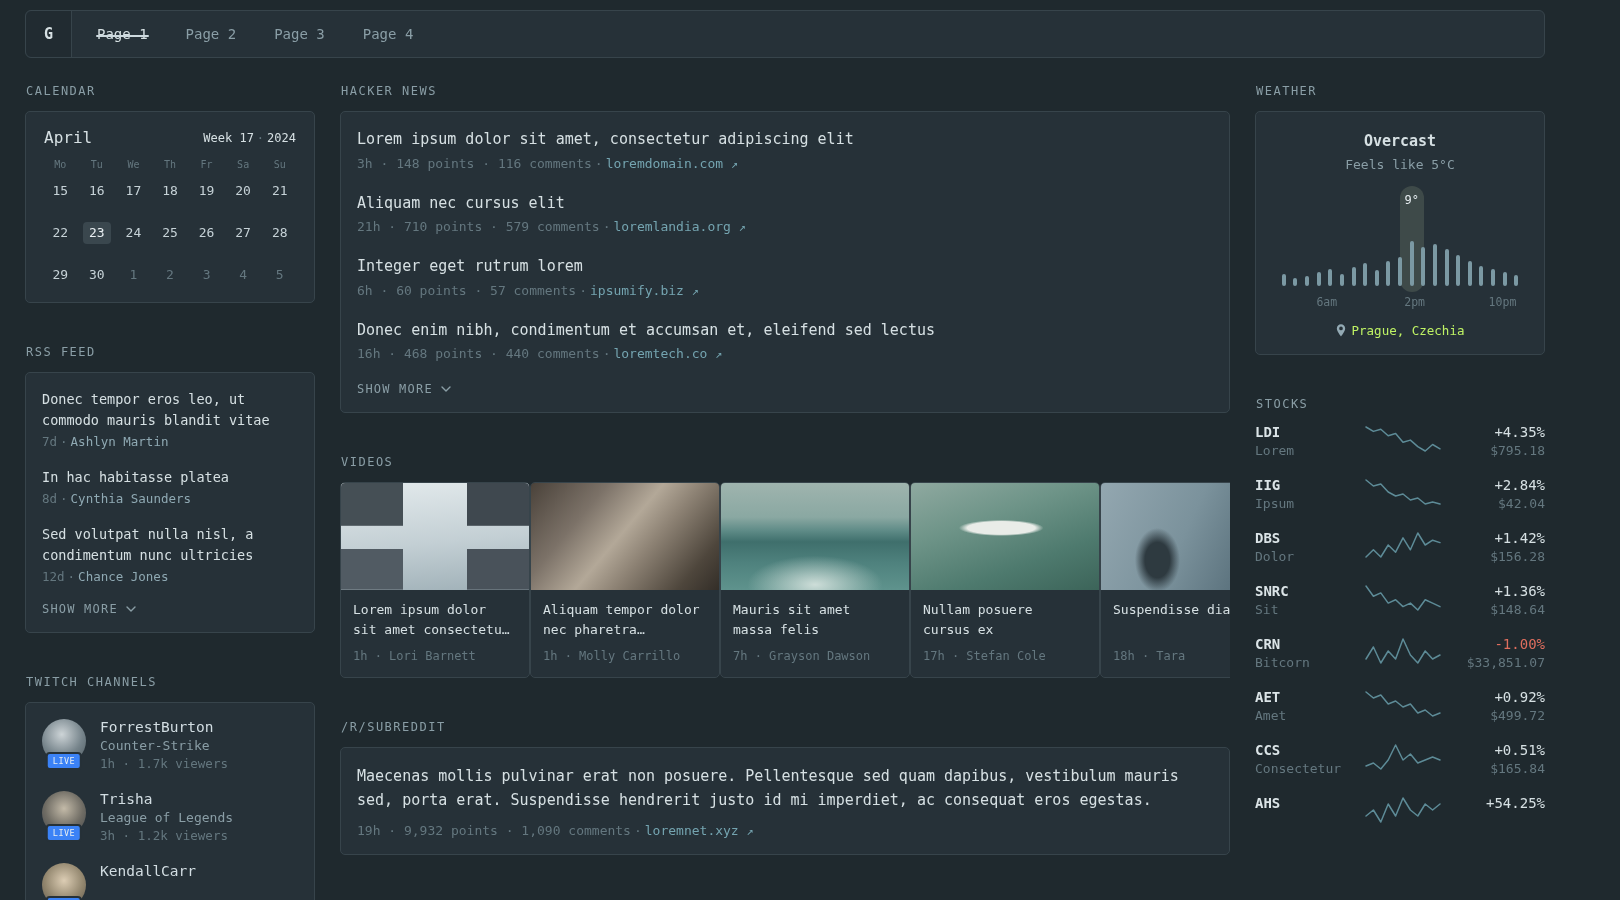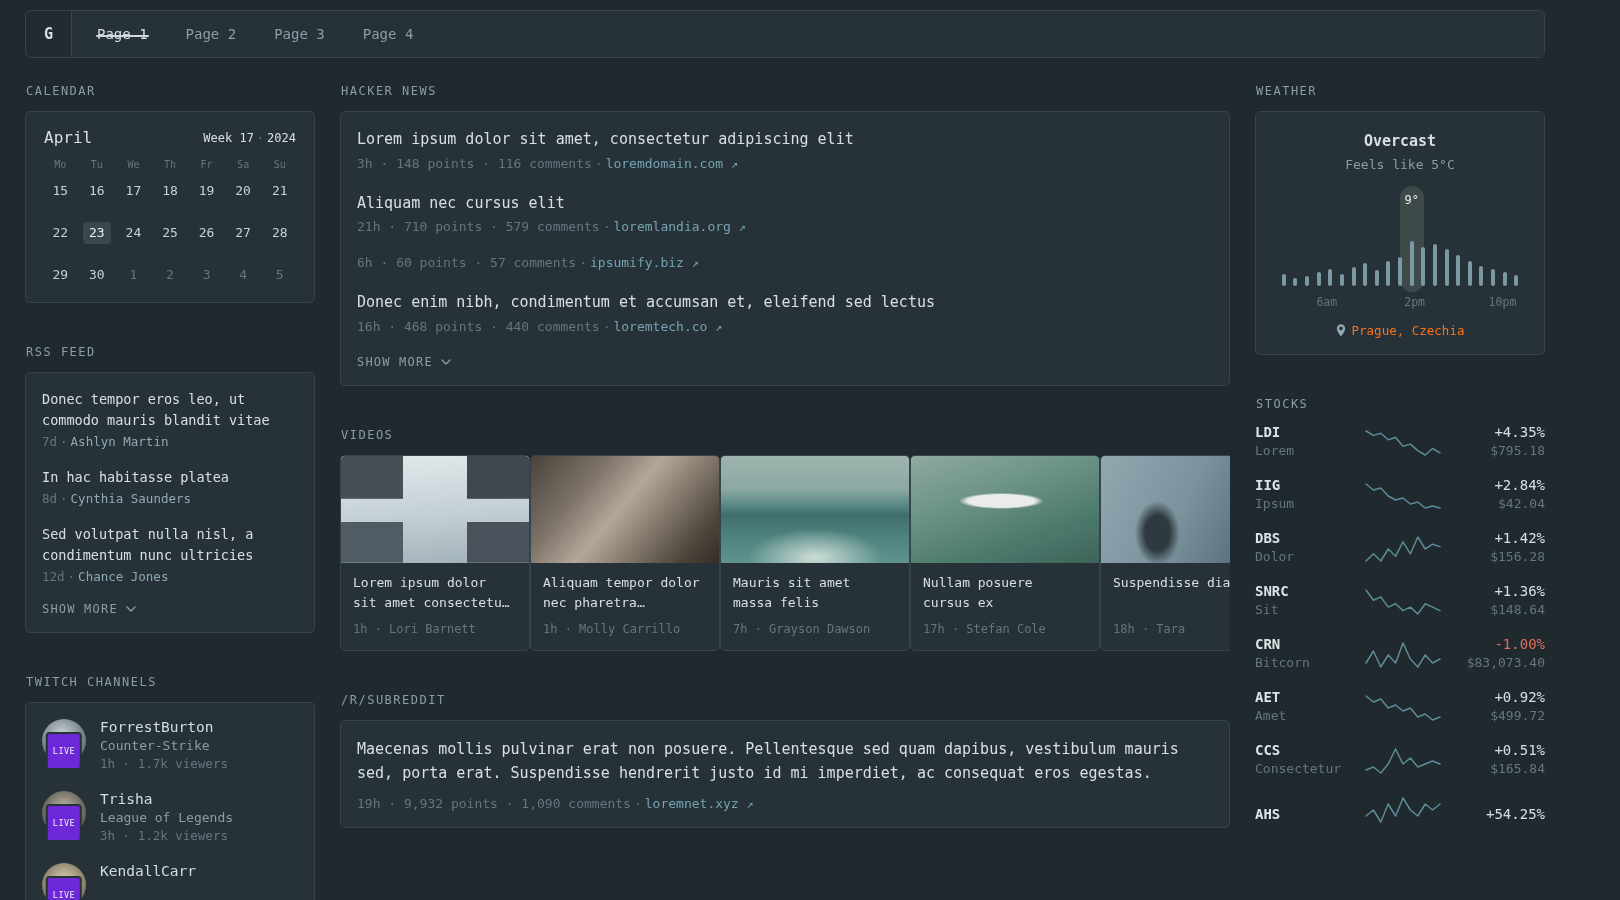--- a/index.html
+++ b/index.html
@@ -50,21 +50,21 @@
   .show-more svg{stroke:var(--dim)}
 
   
   .chan{display:flex;gap:14px;margin-bottom:20px;cursor:pointer}
   .chan:last-child{margin-bottom:0}
   .av-wrap{position:relative;width:44px;height:44px;flex-shrink:0}
   .avatar{width:44px;height:44px;border-radius:50%}
   .av1{background:radial-gradient(circle at 45% 35%,#cdd4d7,#76848b 55%,#4a565c)}
   .av2{background:radial-gradient(circle at 50% 40%,#c3baa8,#6f6c64 55%,#3f444a)}
   .av3{background:radial-gradient(circle at 50% 40%,#dccdb4,#93876f 55%,#5b5448)}
-  .live{position:absolute;left:50%;bottom:-7px;transform:translateX(-50%);background:#6d28d9;color:#e8eef1;font-size:8.5px;letter-spacing:.5px;padding:12px 5px;border-radius:4px;border:2px solid var(--card)}
+  .live{position:absolute;left:50%;bottom:-7px;transform:translateX(-50%);background:#3b82f6;color:#e8eef1;font-size:8.5px;letter-spacing:.5px;padding:2px 5px;border-radius:4px;border:2px solid var(--card)}
   .chan-name{font-size:14.5px;color:#d2dde2;margin-bottom:3px}
   .chan-cat{font-size:13px;color:var(--dim);margin-bottom:3px}
   .chan-meta{font-size:12.5px;color:var(--dimmer)}
 
   
   .videos-row{display:flex;overflow:hidden}
   .vcard{flex:0 0 190px;width:190px;background:var(--card);border:1px solid var(--border);border-radius:5px;overflow:hidden;cursor:pointer}
   .vthumb{height:107px;width:100%}
   .vbody{padding:10px 12px 14px}
   .vtitle{font-size:13px;line-height:1.55;min-height:40px}
@@ -83,24 +83,24 @@
   .w-cond{font-size:15px;font-weight:bold}
   .w-feels{font-size:13px;color:var(--dim);margin-top:7px}
   .w-chart{margin-top:36px;position:relative;padding:0 6px}
   .w-bars{display:flex;align-items:flex-end;height:78px}
   .wslot{flex:1;position:relative;display:flex;justify-content:center;align-items:flex-end;height:100%}
   .wbar{width:4px;border-radius:2px;background:#7b99a3;position:relative;z-index:1}
   .wpill{position:absolute;left:50%;transform:translateX(-50%);bottom:-6px;width:24px;height:106px;background:rgba(190,205,160,.16);border-radius:12px;z-index:0}
   .wtemp{position:absolute;top:7px;left:50%;transform:translateX(-50%);font-size:12px;color:#e6edf0;white-space:nowrap}
   .w-hours{position:relative;height:15px;margin-top:9px}
   .w-hour{position:absolute;top:0;transform:translateX(-50%);font-size:11.5px;color:var(--dimmer)}
-  .w-loc{display:flex;align-items:center;justify-content:center;gap:6px;margin-top:13px;font-size:12.5px;color:#f97316}
-
-  
-  .stock-row{display:flex;align-items:flex-end;margin-bottom:19px;cursor:pointer}
+  .w-loc{display:flex;align-items:center;justify-content:center;gap:6px;margin-top:13px;font-size:12.5px;color:#bef264}
+
+  
+  .stock-row{display:flex;align-items:flex-start;margin-bottom:19px;cursor:pointer}
   .stock-left{width:92px;flex-shrink:0;white-space:nowrap}
   .stock-sym{font-size:14px;font-weight:bold;color:#dbe4e7;margin-bottom:3px}
   .stock-name{font-size:13px;color:var(--dimmer)}
   .stock-spark{flex:1;display:flex;justify-content:center;align-items:center}
   .stock-right{text-align:right;flex-shrink:0;min-width:86px}
   .stock-change{font-size:14px;margin-bottom:3px;color:var(--text)}
   .stock-change.neg{color:var(--red)}
   .stock-price{font-size:13px;color:var(--dimmer)}
 </style>
 </head>
@@ -239,20 +239,21 @@
         <div>
             <div class="feed-item hn-item">
               <div class="hn-title">Lorem ipsum dolor sit amet, consectetur adipiscing elit</div>
               <div class="feed-meta"><span>3h · 148 points · 116 comments</span><span class="sep">·</span><span class="domain">loremdomain.com <span class="ext">↗</span></span></div>
             </div>
             <div class="feed-item hn-item">
               <div class="hn-title">Aliquam nec cursus elit</div>
               <div class="feed-meta"><span>21h · 710 points · 579 comments</span><span class="sep">·</span><span class="domain">loremlandia.org <span class="ext">↗</span></span></div>
             </div>
             <div class="feed-item hn-item">
+              <div class="hn-title">Integer eget rutrum lorem</div>
               <div class="feed-meta"><span>6h · 60 points · 57 comments</span><span class="sep">·</span><span class="domain">ipsumify.biz <span class="ext">↗</span></span></div>
             </div>
             <div class="feed-item hn-item">
               <div class="hn-title">Donec enim nibh, condimentum et accumsan et, eleifend sed lectus</div>
               <div class="feed-meta"><span>16h · 468 points · 440 comments</span><span class="sep">·</span><span class="domain">loremtech.co <span class="ext">↗</span></span></div>
             </div>
           </div>
         <button class="show-more">
           <span>SHOW MORE</span>
           <svg width="10" height="6" viewBox="0 0 10 6" fill="none">
@@ -474,21 +475,21 @@
               <div class="stock-sym">CRN</div>
               <div class="stock-name">Bitcorn</div>
             </div>
             <div class="stock-spark">
               <svg width="80" height="30" viewBox="0 0 80 30">
                 <polyline points="3.0,23.0 10.4,11.0 17.8,27.0 25.2,15.0 32.6,23.0 40.0,3.0 47.4,19.0 54.8,27.0 62.2,15.0 69.6,23.0 77.0,19.0" fill="none" stroke="#5d8b97" stroke-width="1.5" stroke-linejoin="round" stroke-linecap="round"></polyline>
               </svg>
             </div>
             <div class="stock-right">
               <div class="stock-change neg">-1.00%</div>
-              <div class="stock-price">$83,073.40</div>
+              <div class="stock-price">$33,851.07</div>
             </div>
           </div>
           <div class="stock-row">
             <div class="stock-left">
               <div class="stock-sym">AET</div>
               <div class="stock-name">Amet</div>
             </div>
             <div class="stock-spark">
               <svg width="80" height="30" viewBox="0 0 80 30">
                 <polyline points="3.0,3.0 10.4,9.0 17.8,6.0 25.2,15.0 32.6,12.0 40.0,18.0 47.4,15.0 54.8,24.0 62.2,21.0 69.6,27.0 77.0,24.0" fill="none" stroke="#5d8b97" stroke-width="1.5" stroke-linejoin="round" stroke-linecap="round"></polyline>

